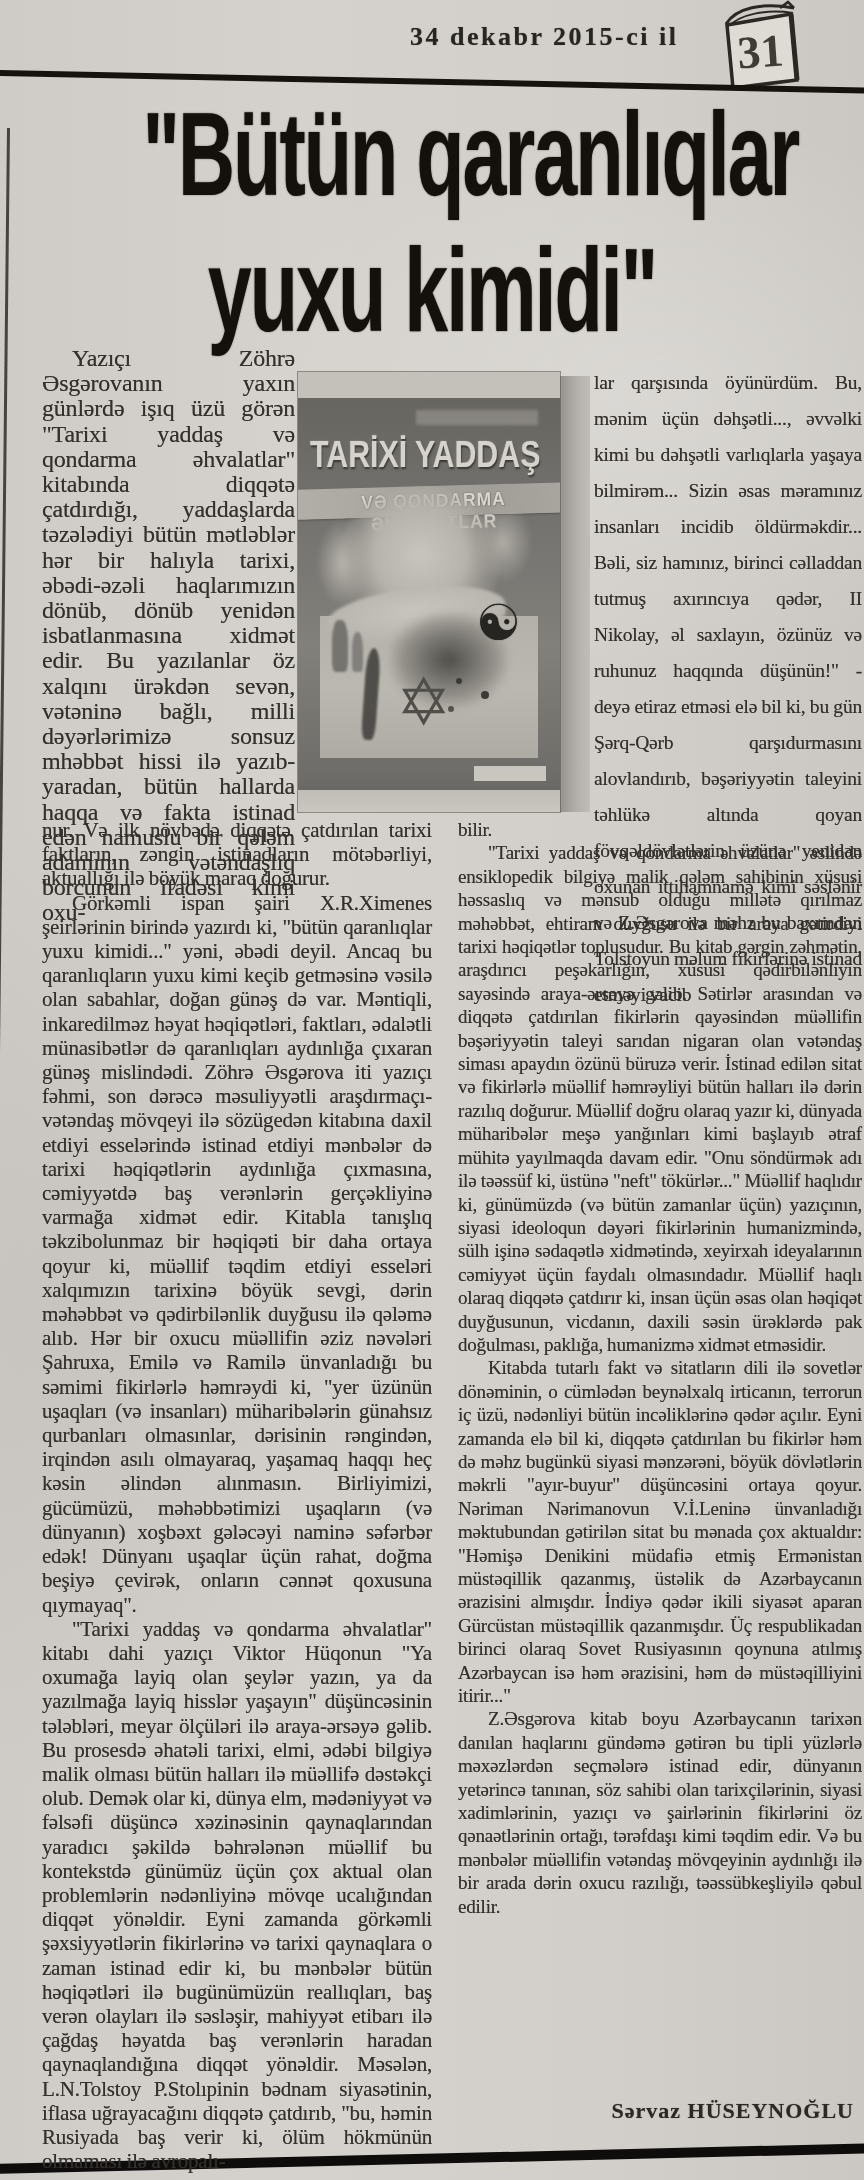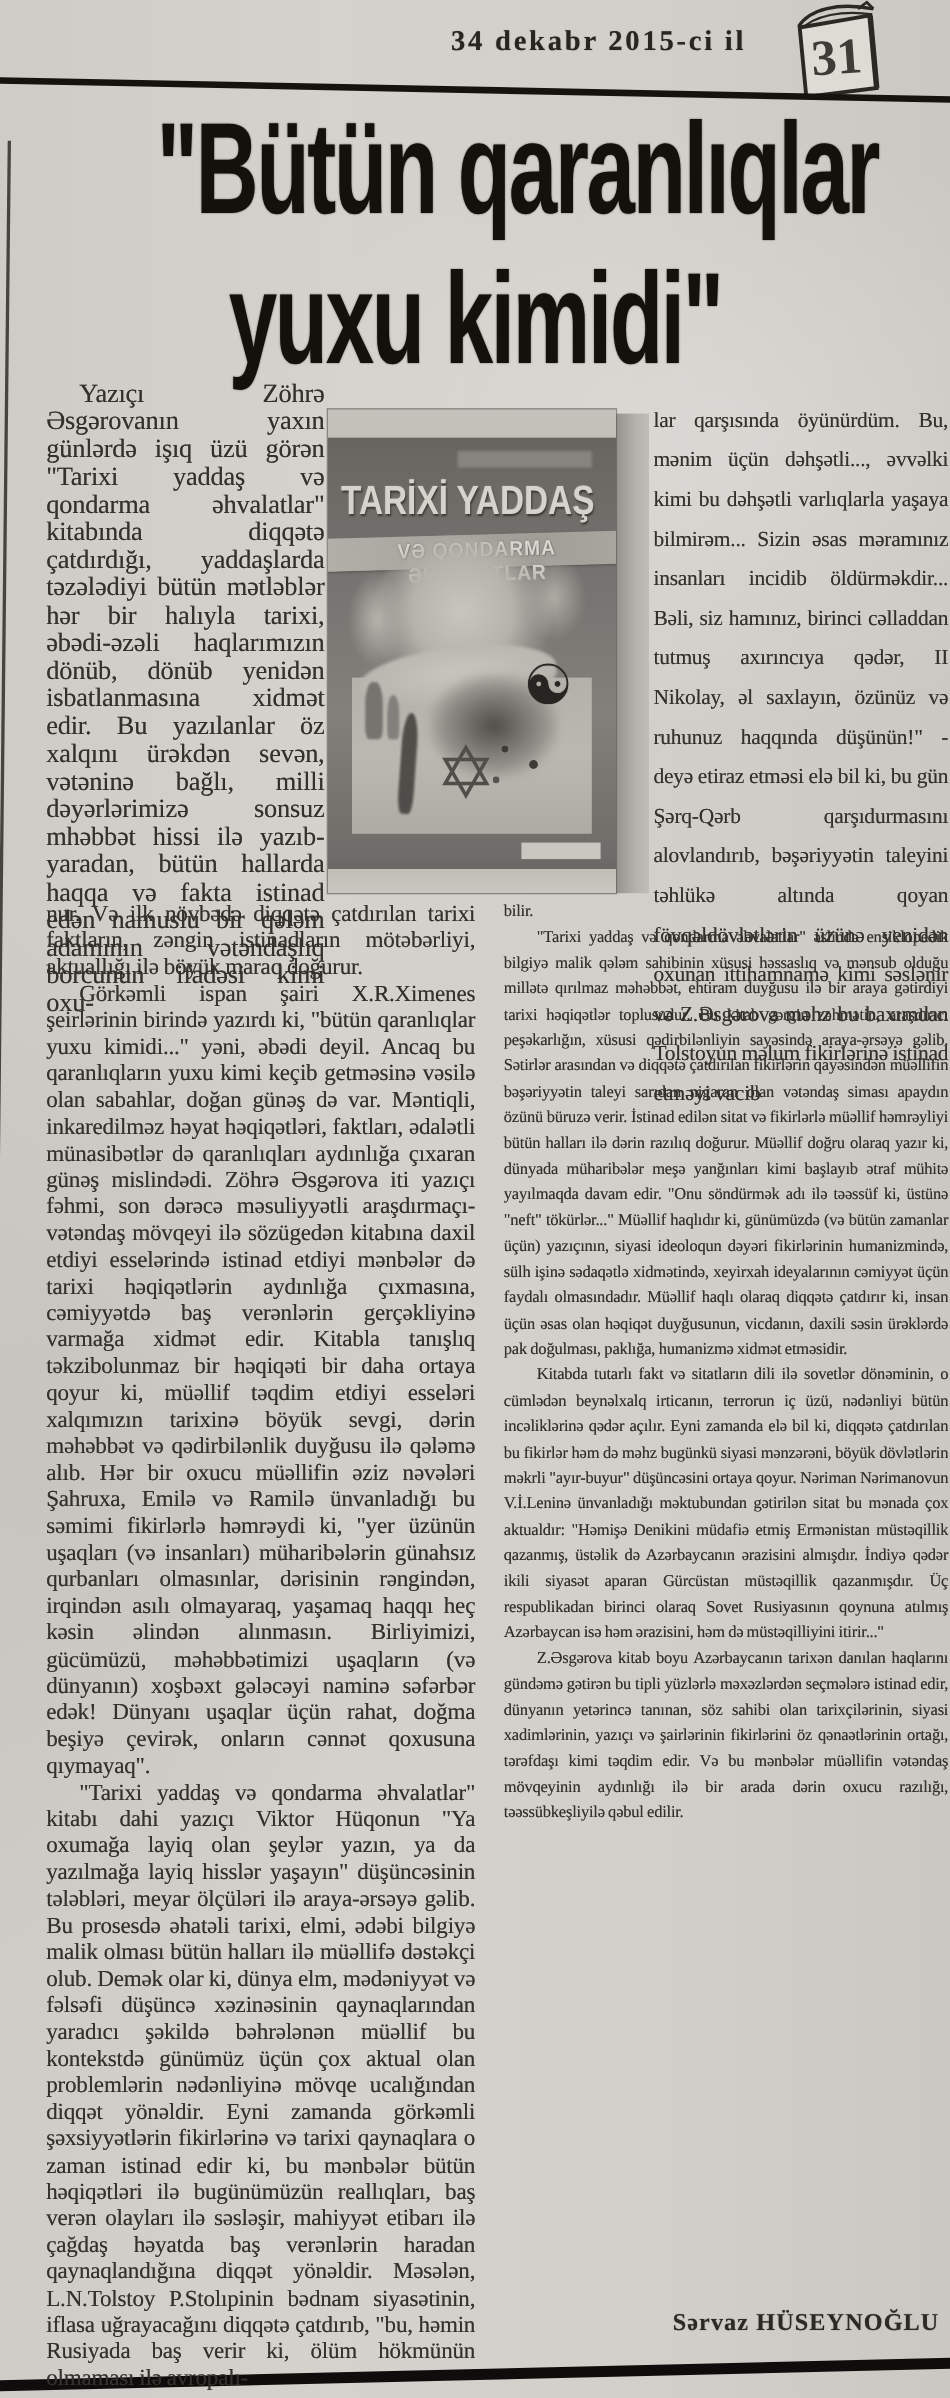--- a/index.html
+++ b/index.html
@@ -44,21 +44,21 @@
   .hl1 { top:86px; }
   .hl2 { top:222px; }
   
   .col { position:absolute; text-align:justify; }
   .col p { margin:0; }
   .col p.ind { text-indent:30px; }
   .soft { text-shadow:0 0 0.6px rgba(52,48,44,0.65); letter-spacing:-0.2px; word-spacing:-0.5px; }
   .colA-left  { left:42px;  top:346px; width:253px; height:474px; font-size:24px;   line-height:25.2px; }
   .colA-right { left:594px; top:329px; width:268px; height:482px; font-size:19.5px; line-height:36px;margin-top:36px; }
   .colB-left  { left:42px;  top:818px; width:390px; height:1350px; font-size:21px; line-height:24.2px; }
-  .colB-right { left:458px; top:818px; width:404px; font-size:15px; line-height:23.4px; }
+  .colB-right { left:458px; top:818px; width:404px; font-size:19px; line-height:23.4px; }
   .signature {
     position:absolute; left:458px; top:2098px; width:396px; text-align:right;
     font-weight:bold; font-size:22px; letter-spacing:1px; color:#2c2925;
     text-shadow:0 0 1px rgba(44,41,37,0.5);
   }
   
   .cover-wrap { position:absolute; left:298px; top:372px; width:292px; height:440px; }
   .fore-edge  { position:absolute; left:262px; top:4px; width:30px; height:436px;
                 background:linear-gradient(90deg,#96938e,#b5b2ad 60%,#c0bdb8); }
   .cover { position:absolute; left:0; top:0; width:262px; height:440px; background:#6f6d69; overflow:hidden;

